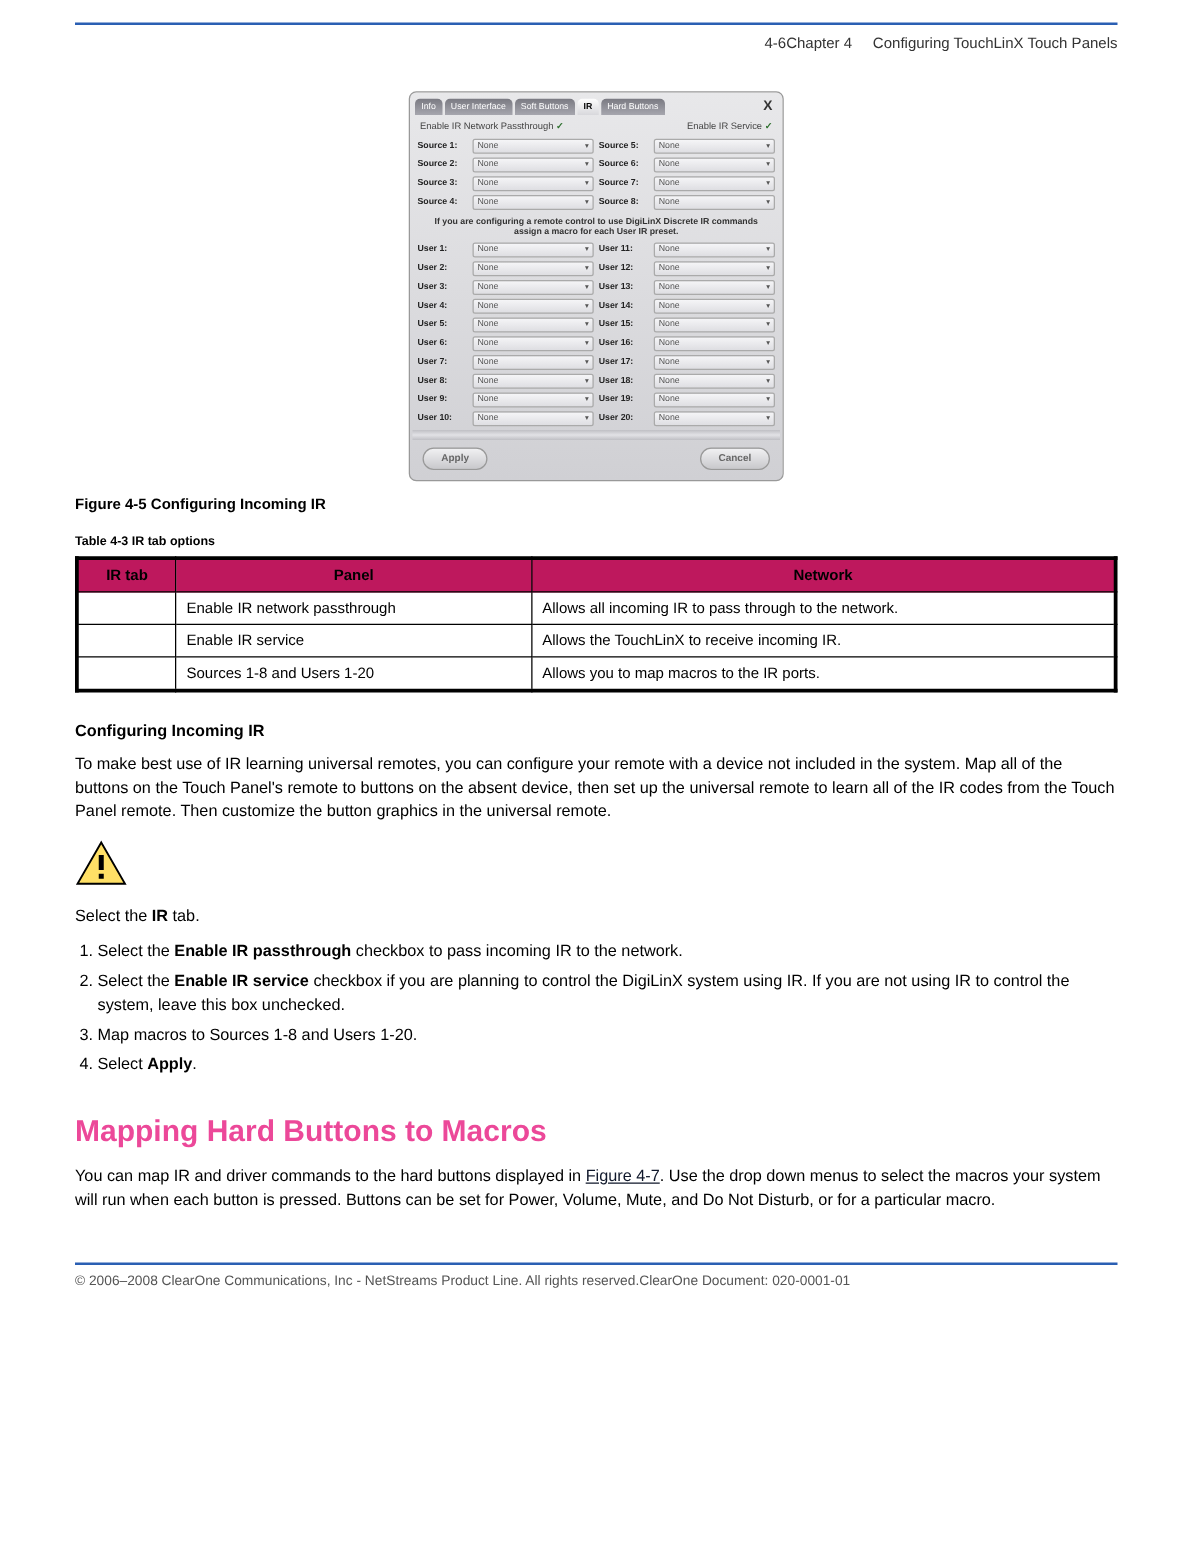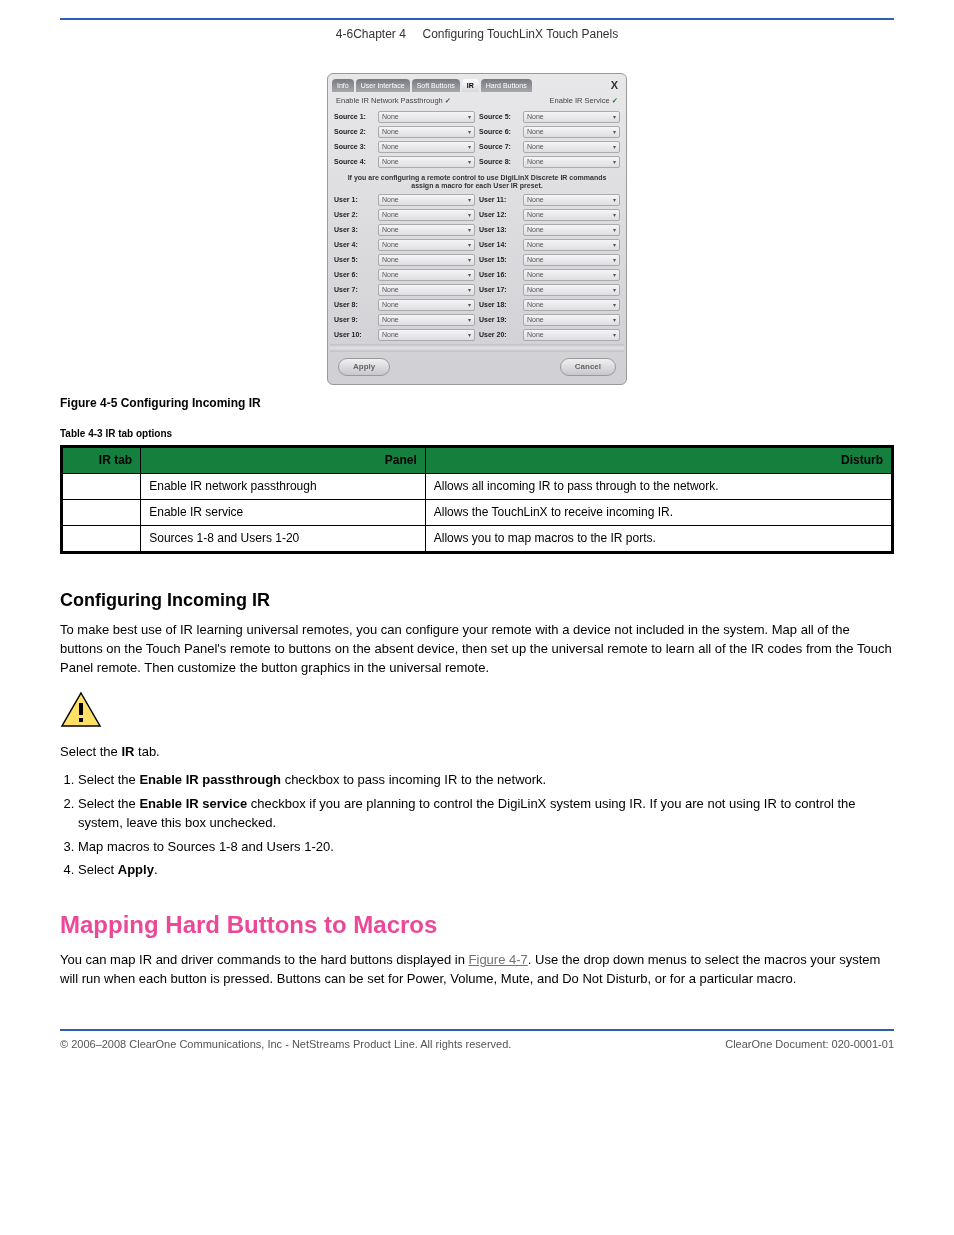--- a/index.html
+++ b/index.html
@@ -14,21 +14,21 @@
   }
   .page {
     padding: 18px 60px 40px 60px;
   }
   .top-rule {
     border-top: 2px solid #2a5fb3;
     margin-bottom: 6px;
   }
   .header-bar {
     display: flex;
-    justify-content: center;
+    justify-content: flex-end;
     align-items: baseline;
     margin-bottom: 30px;
   }
   .page-num { font-size: 12px; color: #333; }
   .chapter-head { font-size: 12px; color: #333; }
 
   .screenshot-wrap {
     display: flex;
     justify-content: center;
     margin: 10px 0 10px 0;
@@ -156,26 +156,26 @@
     width: 100%;
     border-collapse: collapse;
     border: 3px solid #000;
     font-size: 12px;
   }
   table.irtable th, table.irtable td {
     border: 1px solid #000;
     padding: 4px 8px;
     vertical-align: top;
   }
-  table.irtable th { background: #15803d; font-weight: bold; text-align: right; }
+  table.irtable th { background: #be185d; font-weight: bold; text-align: center; }
 
   h2.section {
-    font-size: 18px;
-    font-weight: bold;
-    margin: 34px 0 8px 0;
+    font-size: 13px;
+    font-weight: bold;
+    margin: 22px 0 8px 0;
   }
   p.body {
     font-size: 13px;
     margin: 8px 0;
     line-height: 1.45;
   }
 
   .note-row {
     display: flex;
     align-items: flex-start;
@@ -200,29 +200,28 @@
   }
   ol.num li { margin: 4px 0; }
   .b { font-weight: bold; }
 
   h1.bigsection {
     color: #ec4899;
     font-size: 24px;
     font-weight: bold;
     margin: 28px 0 10px 0;
   }
-  a.link { color: #737373; }
+  a.link { color: #0f172a; }
   .foot {
     border-top: 2px solid #2a5fb3;
     margin-top: 40px;
     padding-top: 6px;
     font-size: 11px;
     color: #555;
     display: flex;
-    justify-content: space-between;
   }
 </style>
 </head>
 <body>
 <div class="page">
 
 <div class="top-rule"></div>
 <div class="header-bar">
   <span class="page-num">4-6</span>
   <span class="chapter-head">
@@ -456,21 +455,21 @@
 </div>
 
 <div class="figcap">Figure 4-5 Configuring Incoming IR</div>
 
 <div class="tablecap">Table 4-3 IR tab options</div>
 <table class="irtable">
   <thead>
     <tr>
       <th>IR tab</th>
       <th>Panel</th>
-      <th>Disturb</th>
+      <th>Network</th>
     </tr>
   </thead>
   <tbody>
     <tr>
       <td></td>
       <td>Enable IR network passthrough</td>
       <td>Allows all incoming IR to pass through to the network.</td>
     </tr>
     <tr>
       <td></td>

